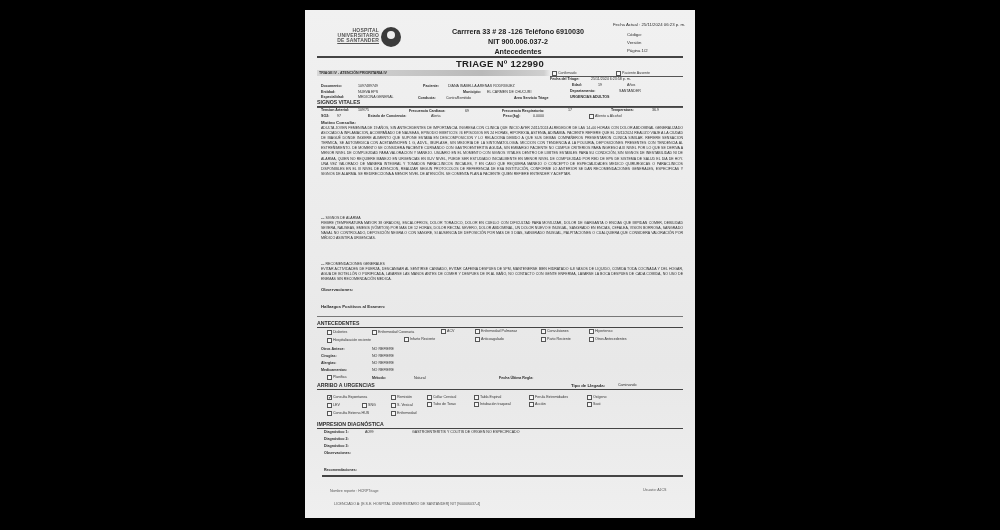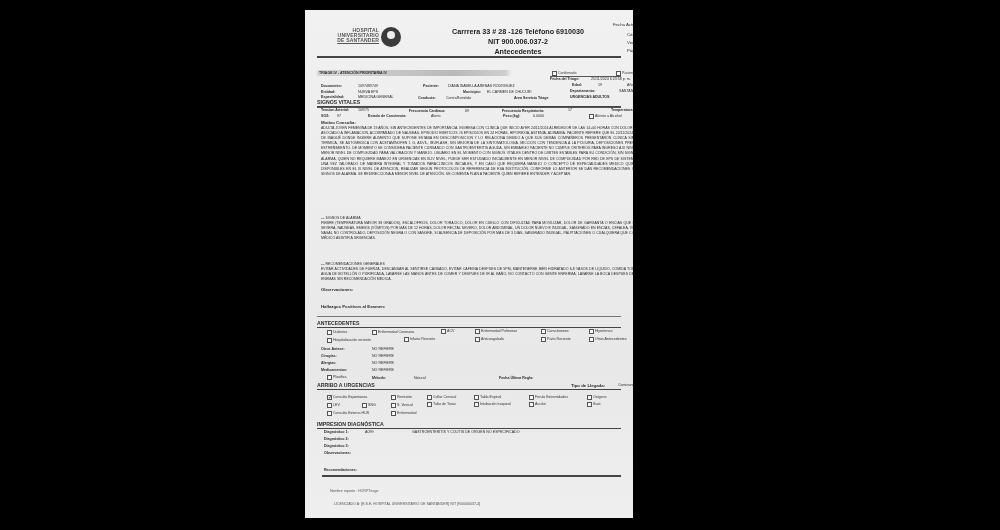--- a/index.html
+++ b/index.html
@@ -1,19 +1,19 @@
 <!DOCTYPE html>
 <html><head>
 <meta charset="utf-8">
 <style>
   * { box-sizing: border-box; margin: 0; padding: 0; }
   html, body { width: 1000px; height: 530px; background: #000; overflow: hidden; }
   body { position: relative; font-family: "Liberation Sans", sans-serif; color: #2a2a2a; }
   .paper {
-    position: absolute; left: 305px; top: 10px; width: 328px; height: 508px;
+    position: absolute; left: 305px; top: 10px; width: 390px; height: 508px;
     background: linear-gradient(180deg, #f1f1f1 0%, #ececec 40%, #e8e8e8 70%, #efefef 100%);
     overflow: hidden;
   }
   .abs { position: absolute; white-space: nowrap; }
   .t3 { font-size: 3.6px; }
   .t4 { font-size: 4.3px; }
   .b { font-weight: bold; }
   .hdr-center { position: absolute; left: 118px; top: 17px; width: 190px; text-align: center; font-weight: bold; color: #222; }
   .hdr-center div { font-size: 7.2px; line-height: 10px; }
   .logo { position: absolute; left: 20px; top: 16px; width: 78px; height: 26px; }
@@ -54,20 +54,21 @@
 
   <div class="abs t4" style="left:308px; top:12px;">
     <span>Fecha Actual :</span>
     <span>25/11/2024 06:23 p. m.</span>
   </div>
   <div class="abs t4" style="left:322px; top:22px;">Código:</div>
   <div class="abs t4" style="left:322px; top:30px;">Versión</div>
   <div class="abs t4" style="left:322px; top:38px;">Página 1/2</div>
 
   <div class="rule thick" style="top:46px;"></div>
+  <div class="triage-title">TRIAGE Nº 122990</div>
 
   <div class="tbar"></div>
   <div class="abs t3 b" style="left:14px; top:61px;">TRIAGE IV - ATENCIÓN PRIORITARIA IV</div>
   <div class="item" style="left:247px; top:60.5px;">
     <span class="chk"></span><span>Confirmado</span>
   </div>
   <div class="item" style="left:311px; top:60.5px;">
     <span class="chk"></span><span>Paciente Ausente</span>
   </div>
   <div class="rule" style="top:66px; left:245px;"></div>

